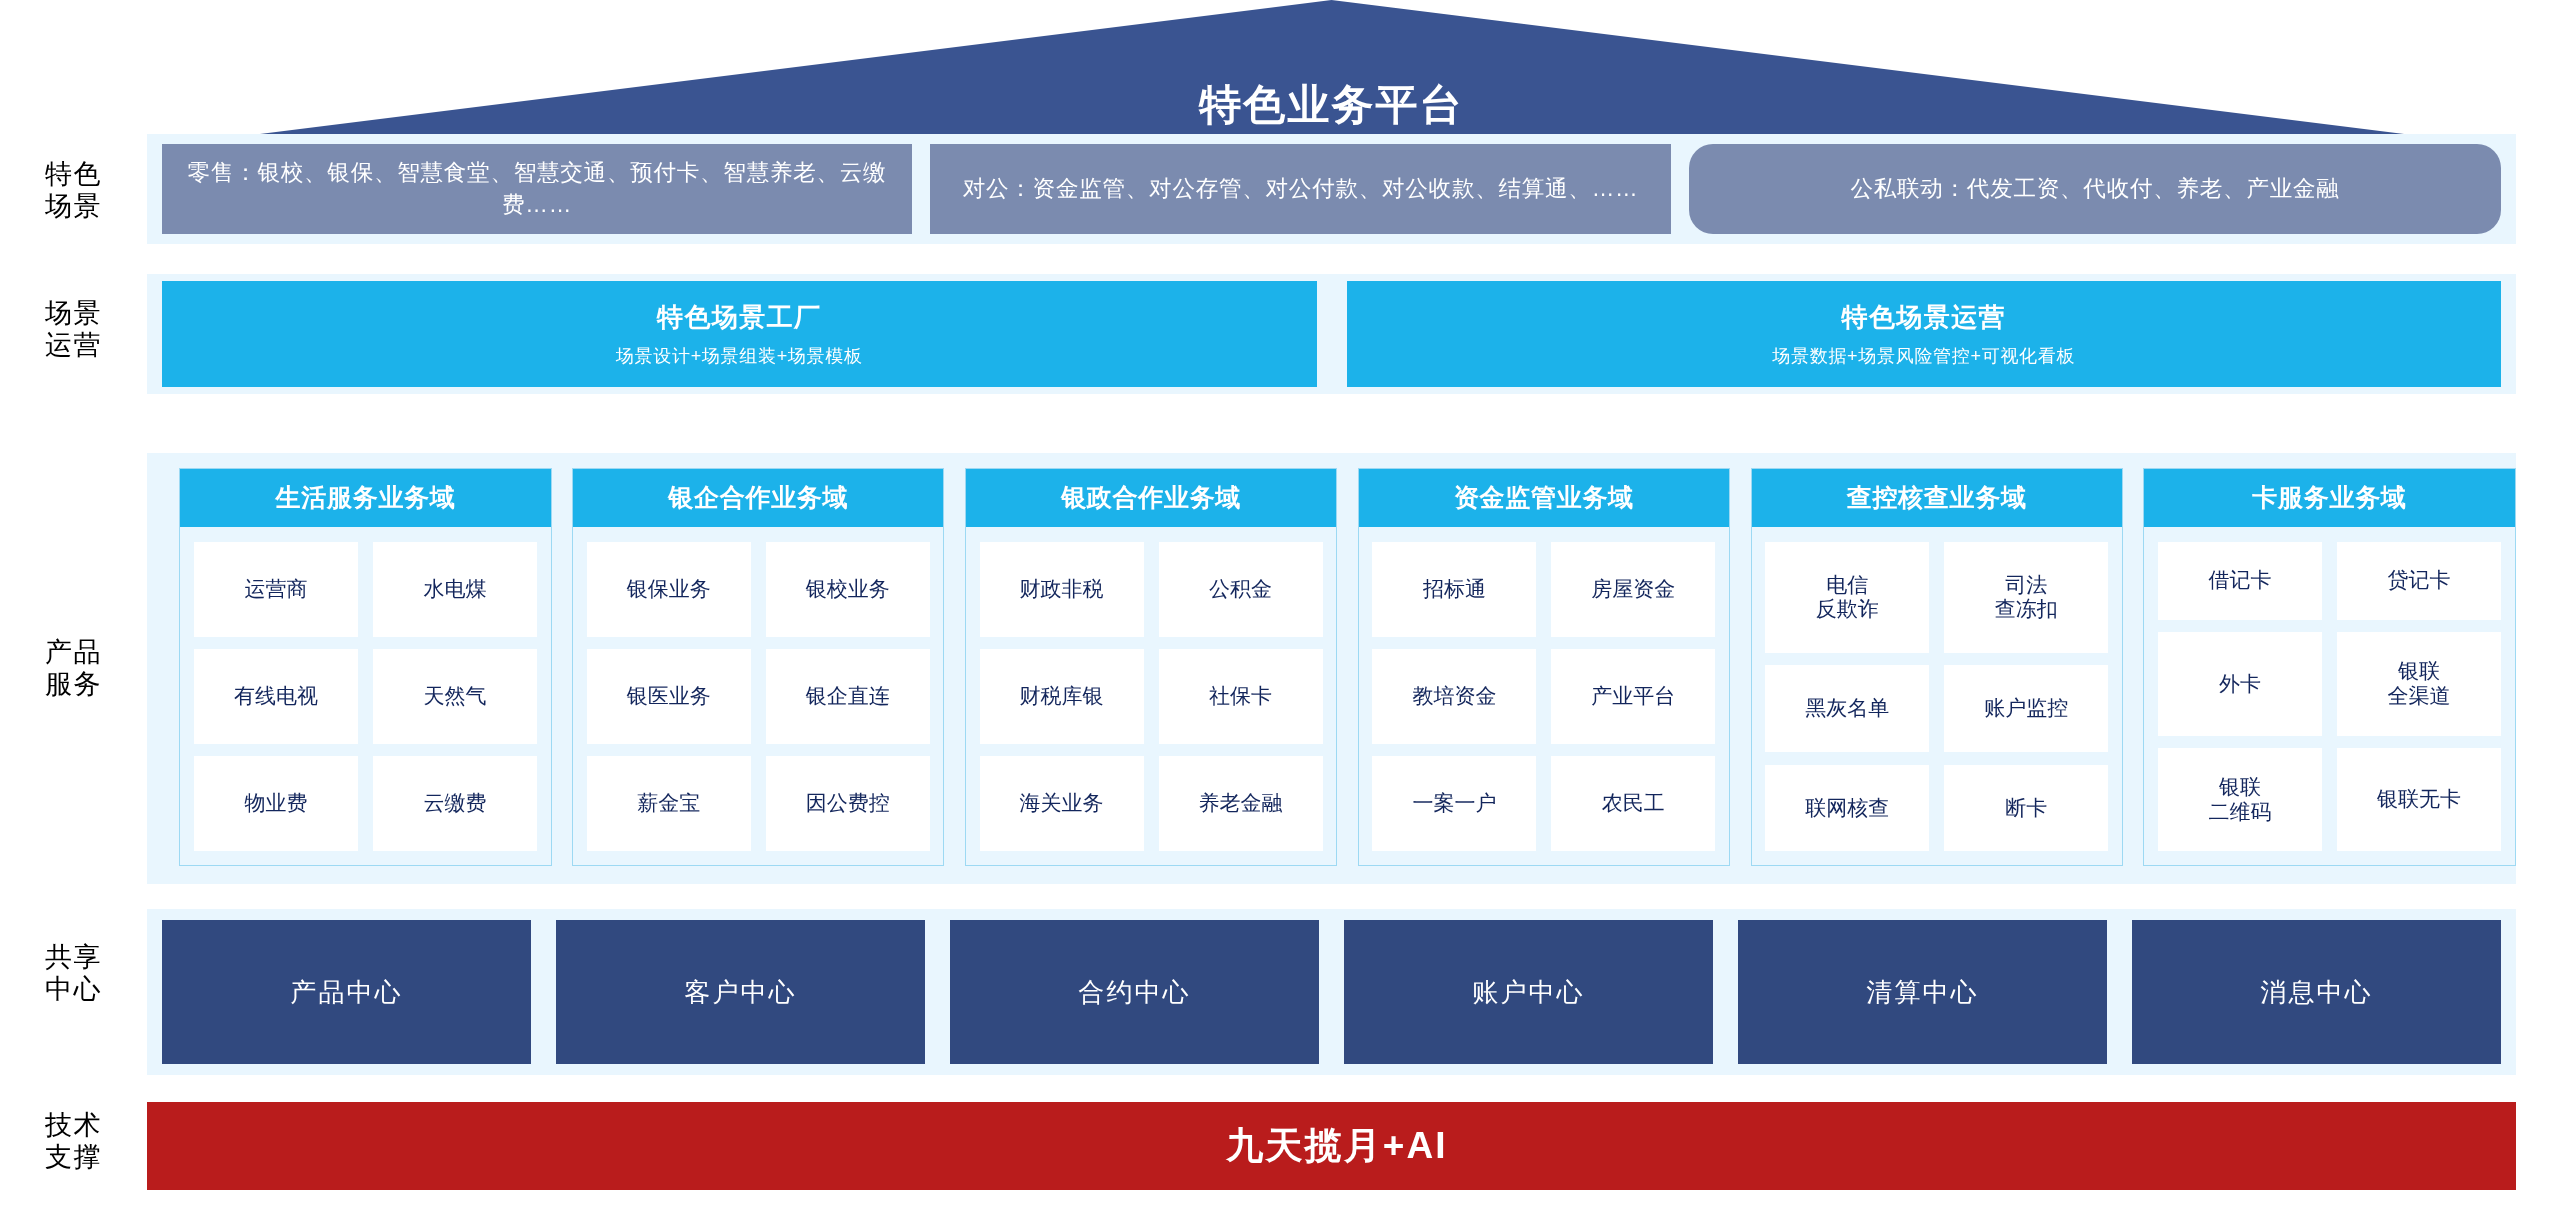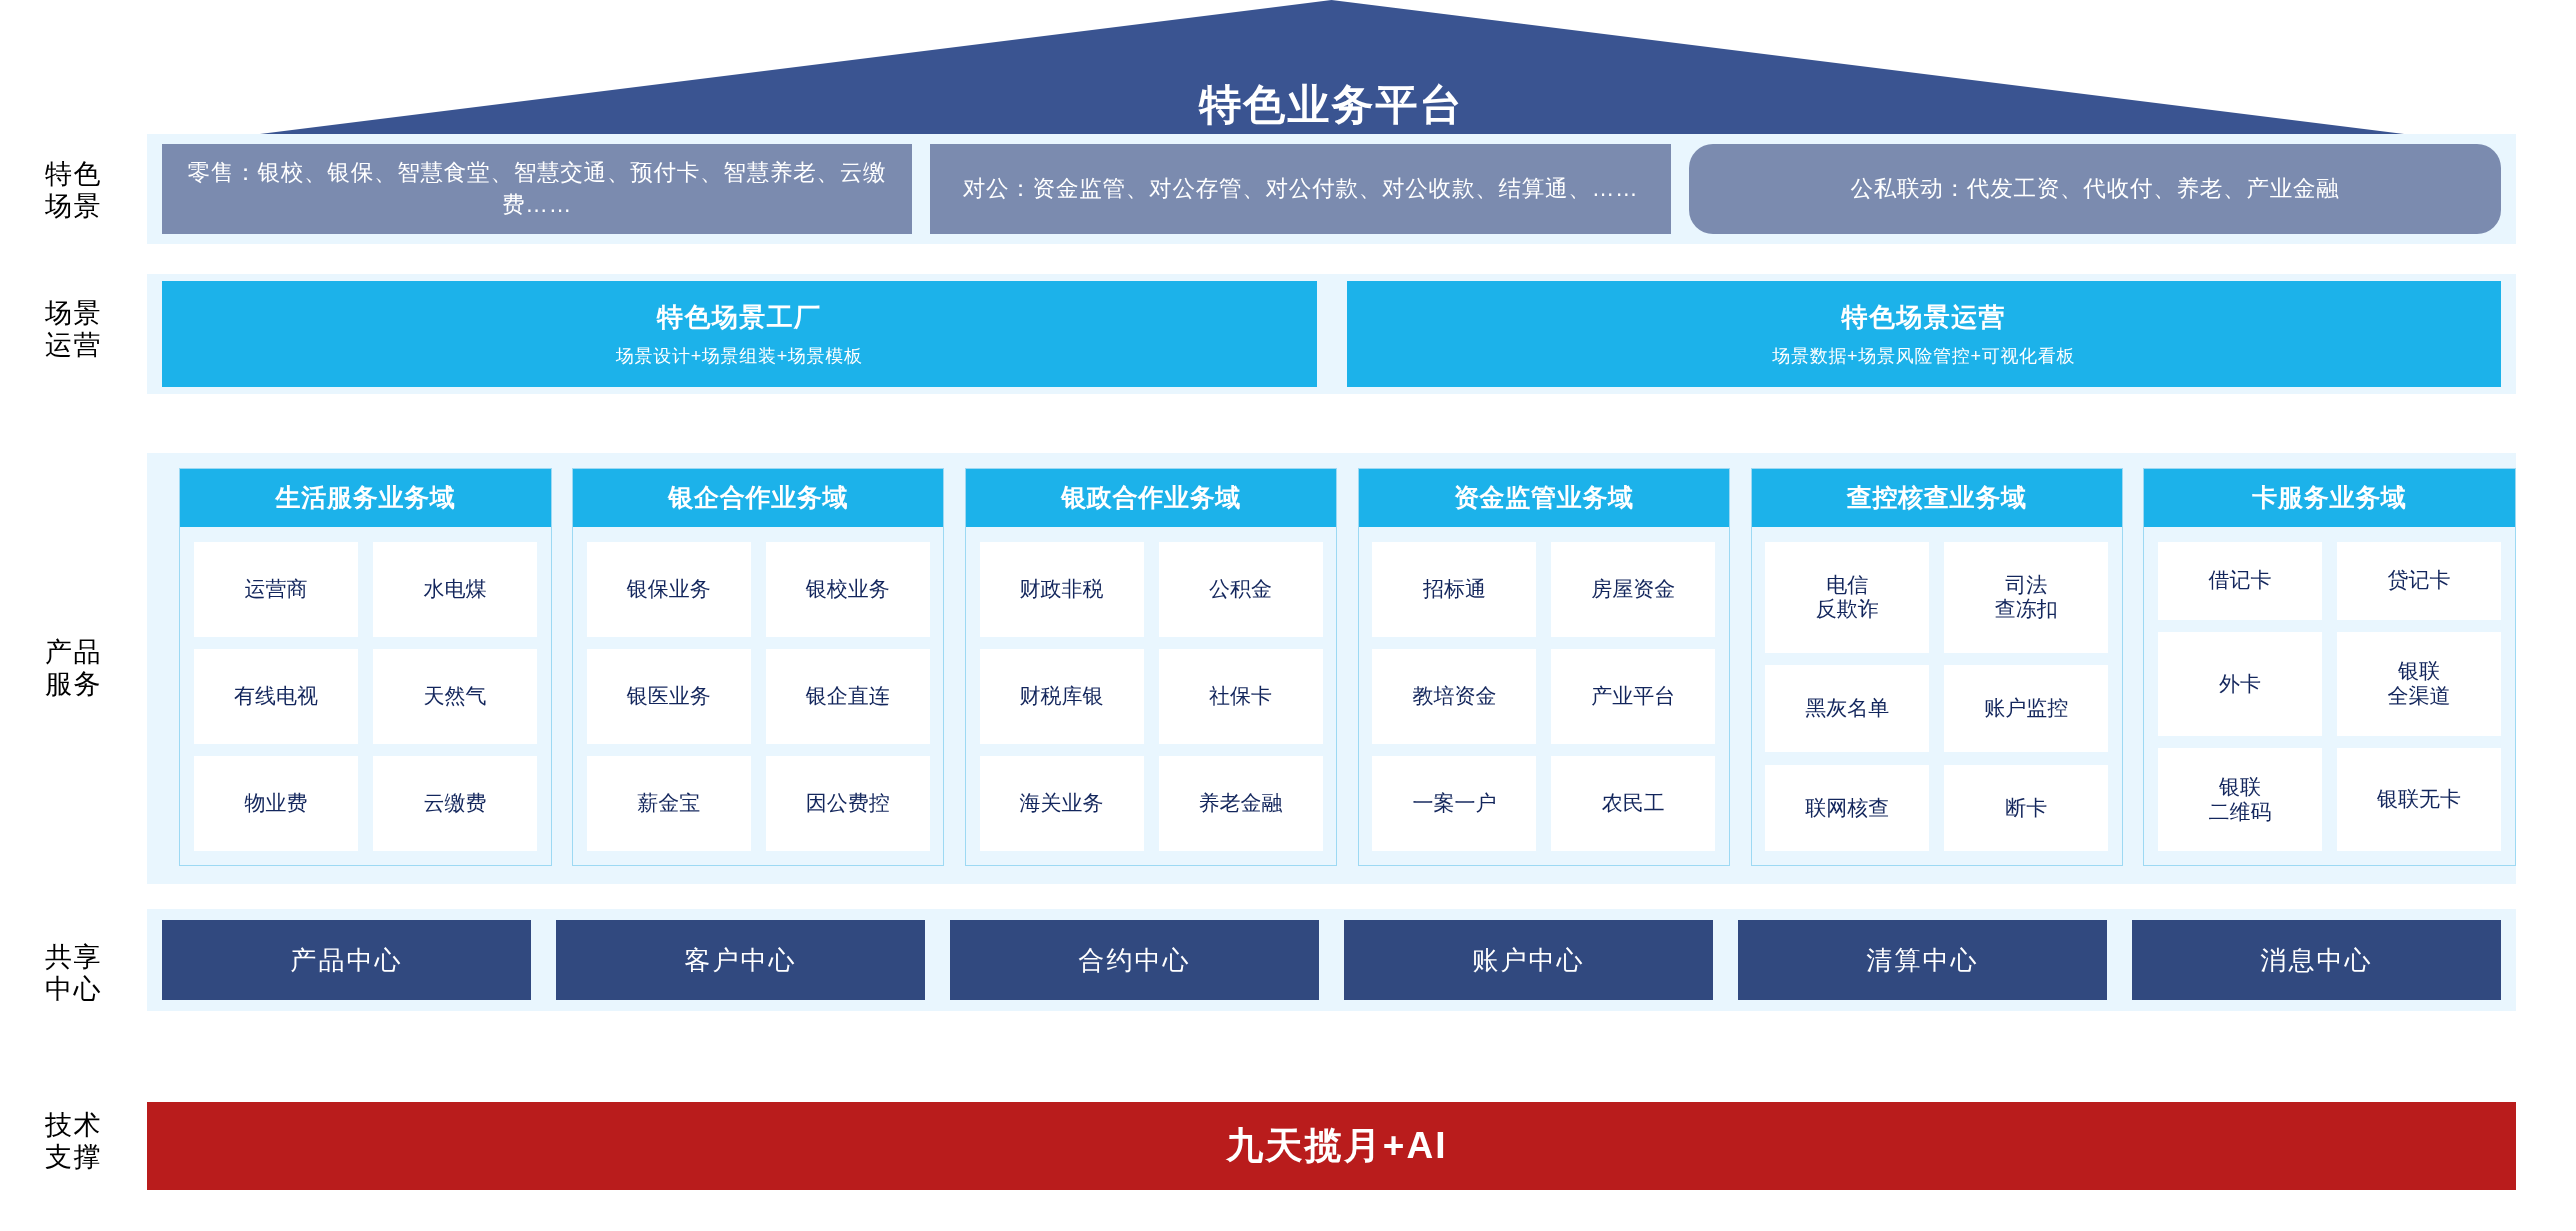--- a/index.html
+++ b/index.html
@@ -168,21 +168,21 @@
     display: flex;
     align-items: center;
     justify-content: center;
     text-align: center;
     padding: 2.7px 1.4px;
     box-sizing: border-box;
     white-space: pre-line;
   }
 
   
-  #band-shared { top: 909px; height: 102px; }
+  #band-shared { top: 909px; height: 166px; }
   .shared-row {
     position: absolute;
     left: 0; top: 0;
     width: 100%; height: 100%;
     display: flex;
     align-items: center;
     padding: 11px 15px;
     box-sizing: border-box;
     gap: 25px;
   }

